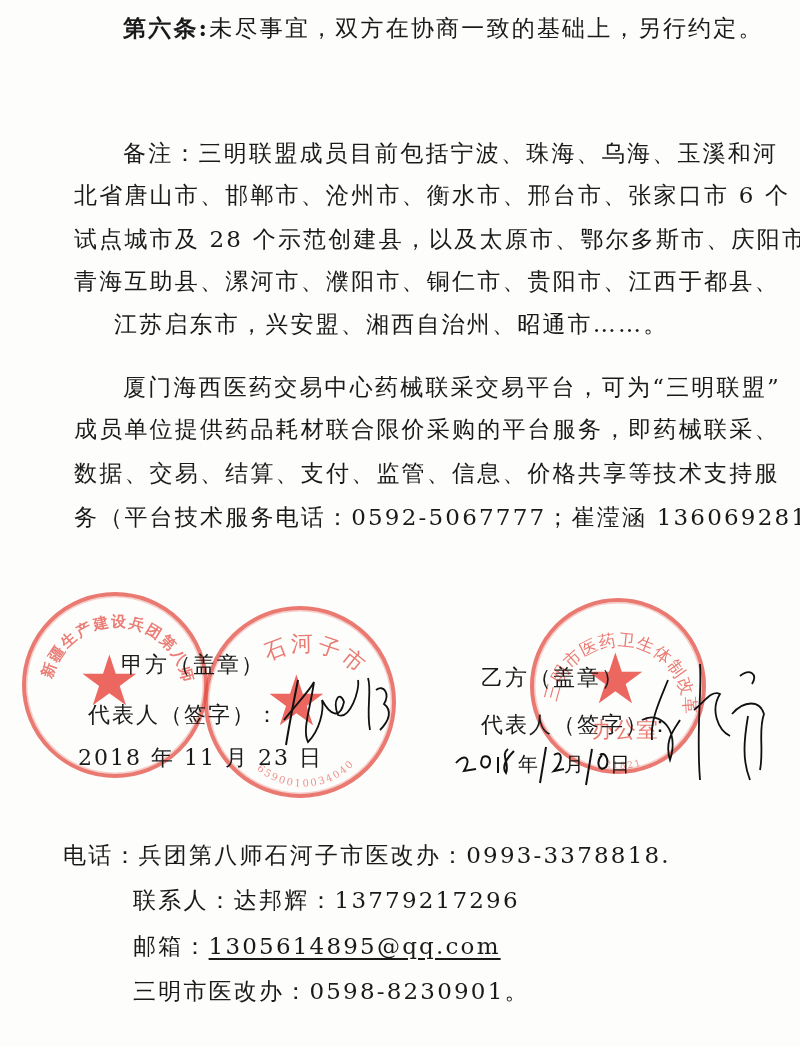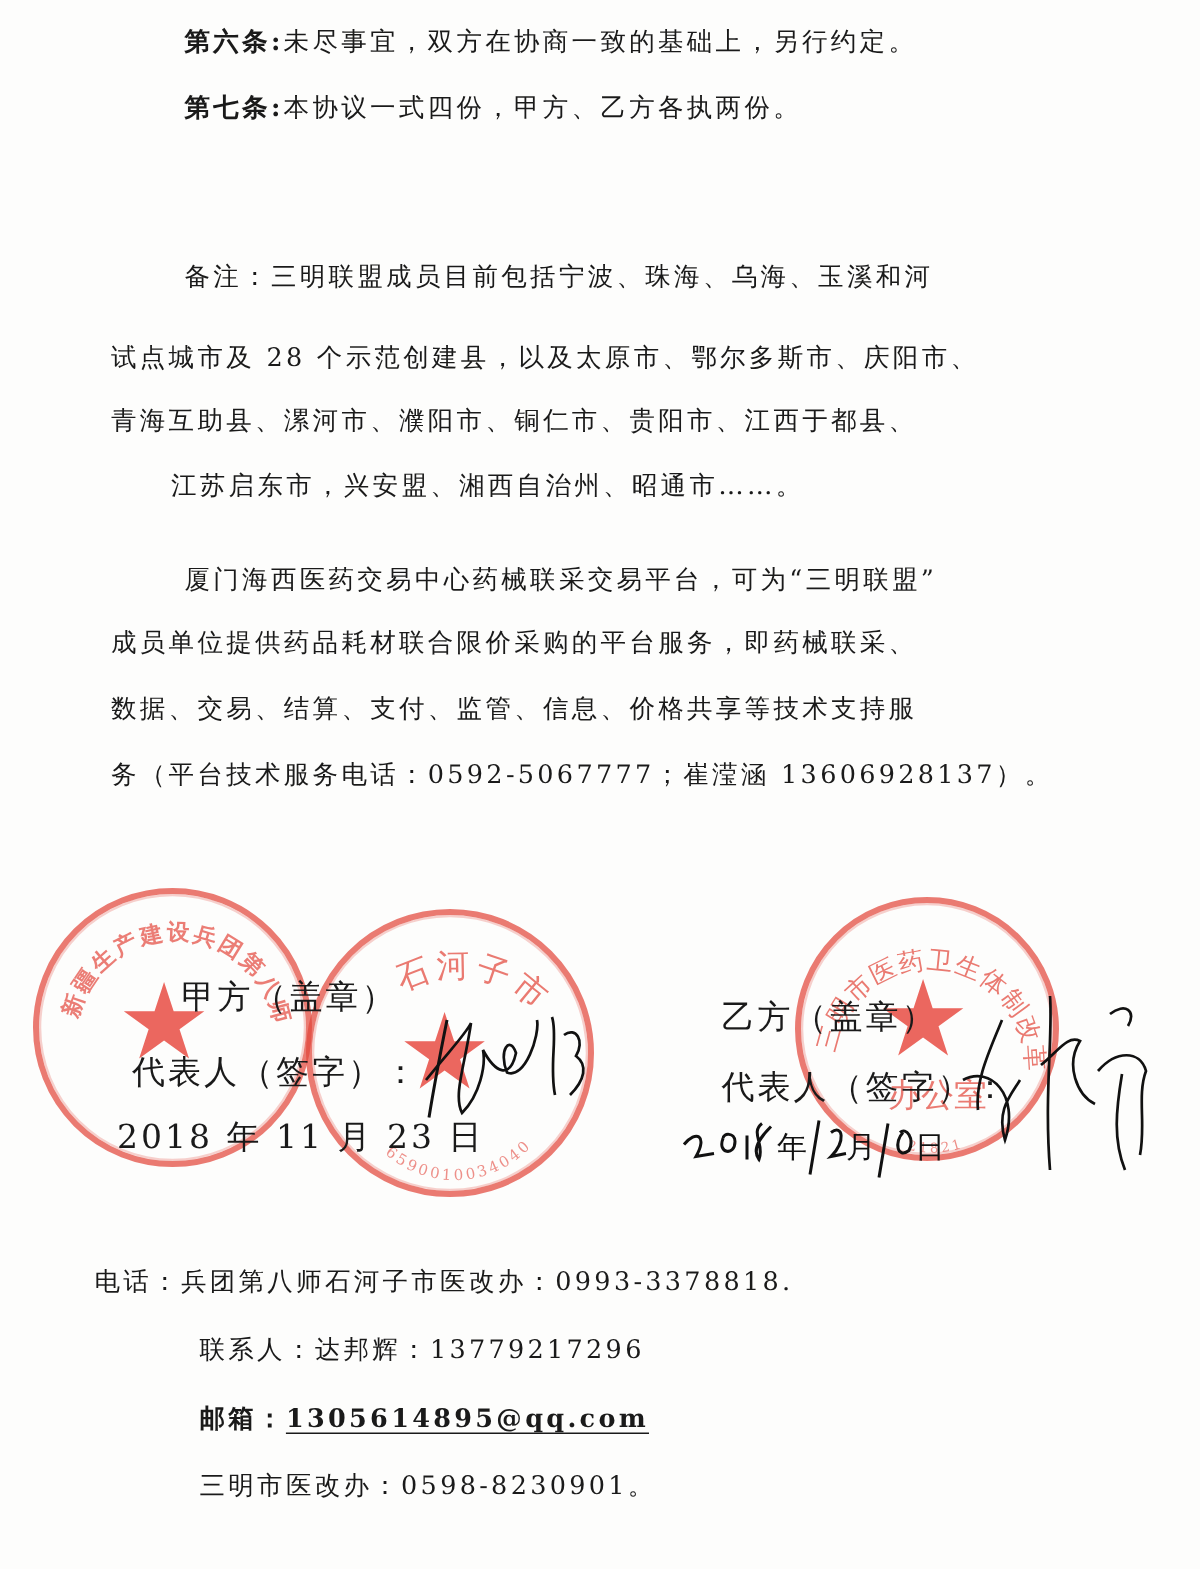--- a/index.html
+++ b/index.html
@@ -6,21 +6,21 @@
     body {
       width: 800px; height: 1046px; overflow: hidden;
       background: #fdfdfc;
       font-family: "DejaVu Serif", "Liberation Serif", serif;
       color: #1a1a1a;
       position: relative;
     }
     .page { position: absolute; inset: 0; }
     .line {
       position: absolute;
-      font-size: 17px;
+      font-size: 23px;
       letter-spacing: 2.2px;
       white-space: nowrap;
       line-height: 30px;
     }
     .bold { font-weight: bold; }
     .seal {
       position: absolute; border-radius: 50%;
       border: 4px solid rgba(226, 70, 60, 0.72);
       box-shadow: inset 0 0 0 1.5px rgba(226,70,60,0.25);
     }
@@ -37,25 +37,23 @@
   </style>
 </head>
 <body>
 
 <div class="page">
 
   <div class="line" style="left:123px; top:13px;">
     <span class="bold">第六条:</span><span>未尽事宜，双方在协商一致的基础上，另行约定。</span>
   </div>
 
-  <div class="line" style="left:123px; top:57px;">
-    <span class="bold">第七条:</span><span>本协议一式四份，甲方、乙方各执两份。</span>
-  </div>
 
-  <div class="line" style="left:123px; top:138px;margin-top:32px;">备注：三明联盟成员目前包括宁波、珠海、乌海、玉溪和河</div>
+  <div class="line" style="left:123px; top:138px;">备注：三明联盟成员目前包括宁波、珠海、乌海、玉溪和河</div>
+  <div class="line" style="left:74px; top:180px;">北省唐山市、邯郸市、沧州市、衡水市、邢台市、张家口市 6 个</div>
   <div class="line" style="left:74px; top:224px;">试点城市及 28 个示范创建县，以及太原市、鄂尔多斯市、庆阳市、</div>
   <div class="line" style="left:74px; top:266px;">青海互助县、漯河市、濮阳市、铜仁市、贵阳市、江西于都县、</div>
   <div class="line" style="left:74px; top:309px;margin-left:40px;">江苏启东市，兴安盟、湘西自治州、昭通市……。</div>
 
   <div class="line" style="left:123px; top:372px;">厦门海西医药交易中心药械联采交易平台，可为“三明联盟”</div>
   <div class="line" style="left:74px; top:414px;">成员单位提供药品耗材联合限价采购的平台服务，即药械联采、</div>
   <div class="line" style="left:74px; top:458px;text-align:right;">数据、交易、结算、支付、监管、信息、价格共享等技术支持服</div>
   <div class="line" style="left:74px; top:502px;">务（平台技术服务电话：0592-5067777；崔滢涵 13606928137）。</div>
 
   <div class="seal" style="left:22px; top:592px; width:178px; height:178px;">
@@ -127,18 +125,18 @@
   <svg class="signature" style="left:640px; top:650px;" width="150" height="140">
     <path d="M28 30 C 20 50, 10 70, 12 90 M2 70 C 20 60, 40 80, 30 110 C 24 90, 34 80, 40 70" stroke="#111" stroke-width="1.8" fill="none"></path>
     <path d="M60 14 C 62 40, 56 80, 60 130 M54 60 C 66 50, 72 40, 80 44 C 70 60, 78 80, 90 86" stroke="#111" stroke-width="1.8" fill="none"></path>
     <path d="M100 26 C 110 18, 118 24, 112 34 M92 64 C 104 50, 120 50, 124 64 C 118 80, 124 100, 120 120 M108 66 C 104 90, 102 110, 110 130" stroke="#111" stroke-width="1.8" fill="none"></path>
   </svg>
 
   <div class="line" style="left:63px; top:840px;">
     <span>电话：</span><span>兵团第八师石河子市医改办：0993-3378818.</span>
   </div>
   <div class="line" style="left:133px; top:885px;">联系人：达邦辉：13779217296</div>
-  <div class="line" style="left:133px; top:931px;font-weight:bold;">
+  <div class="line" style="left:133px; top:931px;">
     <span>邮箱：</span><a class="email" style="color:#1a1a1a;">1305614895@qq.com</a>
   </div>
   <div class="line" style="left:133px; top:976px;">三明市医改办：0598-8230901。</div>
 
 </div>
 
 </body></html>

